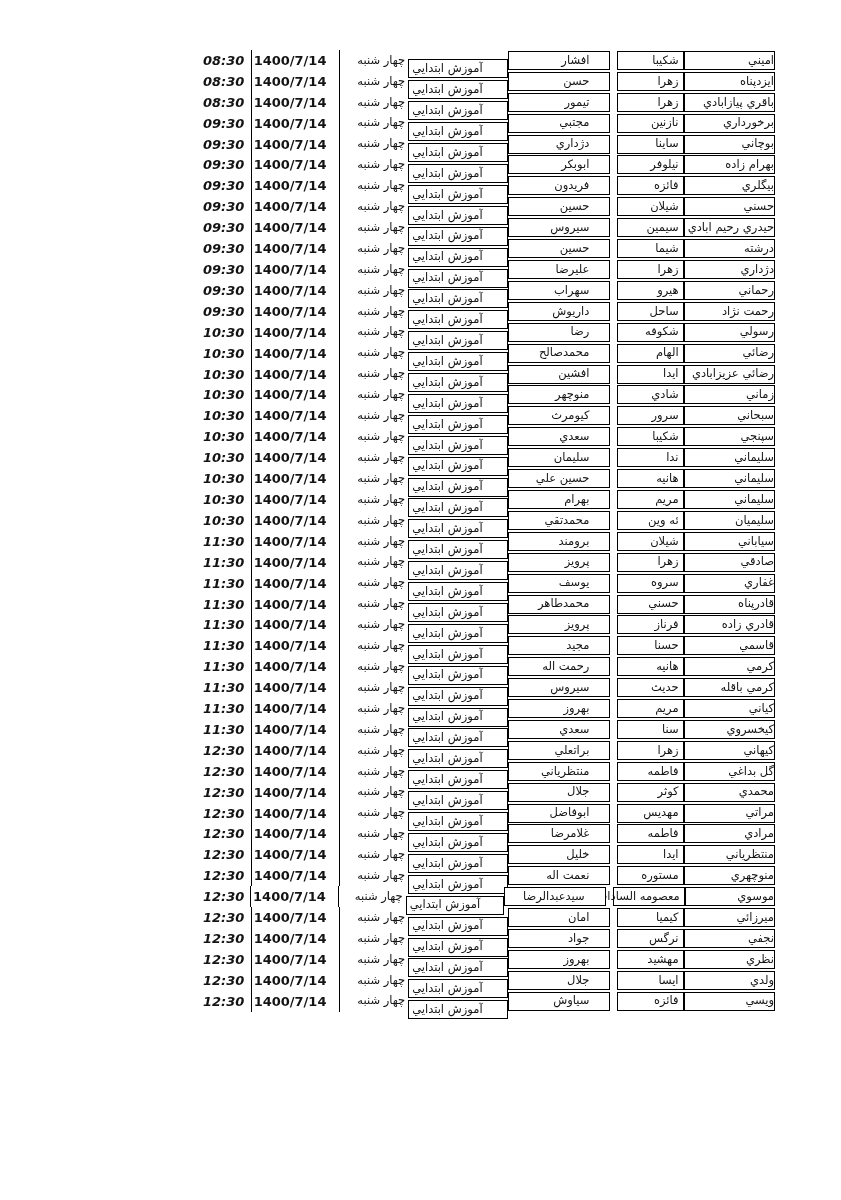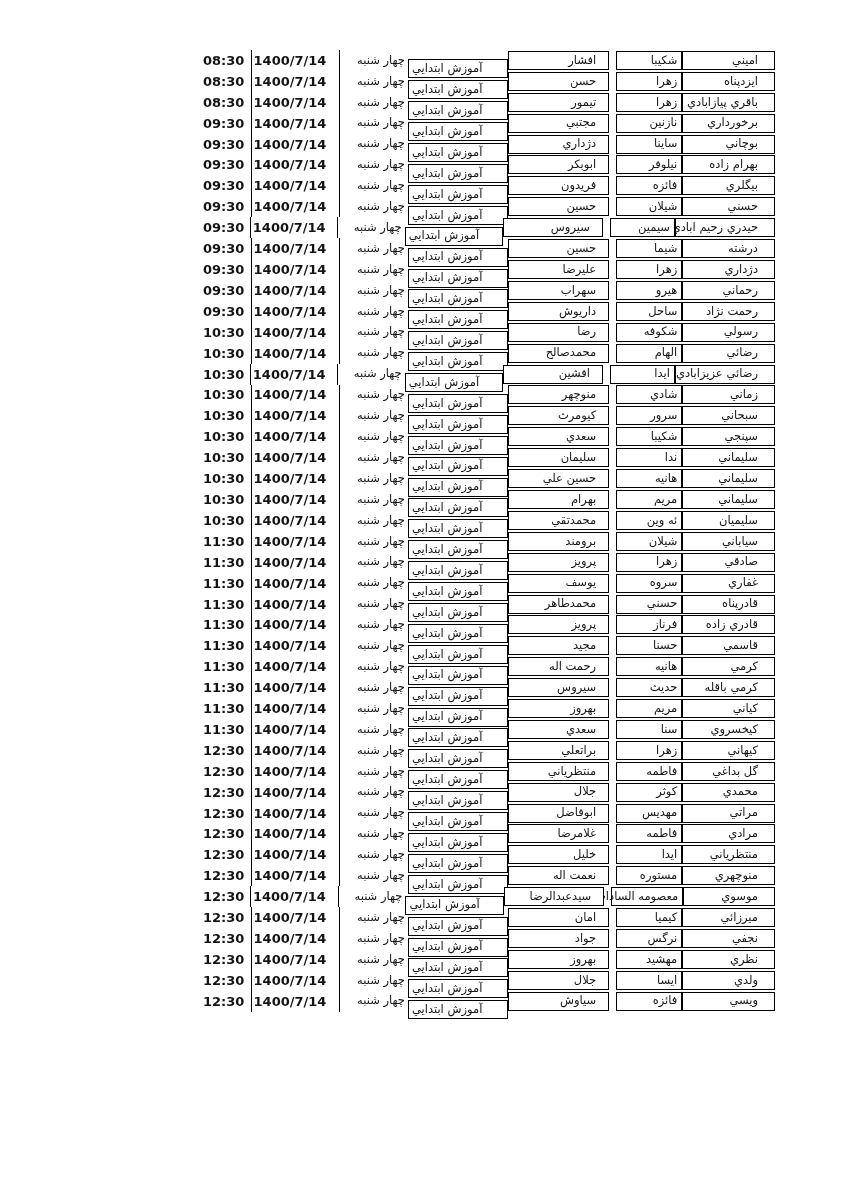--- a/index.html
+++ b/index.html
@@ -30,28 +30,28 @@
     font-size:11.5px;
     line-height:1;
     height:100%;
   }
   .boxed{
     height:19px;
     border:1.3px solid #000000;
     background:#ffffff;
   }
   
-  .c-last   {width:100px; justify-content:flex-start; padding-right:16px;}
+  .c-last   {width:100px; justify-content:flex-start; padding-right:0;}
   .c-first  {width:72px;  justify-content:flex-start; padding-right:4px;margin-left:7px;}
-  .c-father {width:110px;  justify-content:flex-start; padding-right:12px;}
+  .c-father {width:110px;  justify-content:flex-start; padding-right:20px;}
   .c-course {width:109px; justify-content:flex-end;   padding-left:3px;margin-top:17px;}
   .c-day    {width:74px;  justify-content:flex-start; padding-right:3px;}
   .c-date   {width:98px;  justify-content:flex-end;   padding-left:2px;
              border-left:1.6px solid #000; border-right:1.6px solid #000;}
-  .c-time   {width:52px;  justify-content:flex-start; padding-right:2px;}
+  .c-time   {width:52px;  justify-content:flex-start; padding-right:2px;font-style:italic;}
   .c-date,.c-time{
     direction:ltr;
     font-size:13px;
     font-weight:600;
     letter-spacing:0px;
   }
   .c-date{justify-content:flex-start; padding-left:2px;} 
 </style>
 </head>
 <body>

